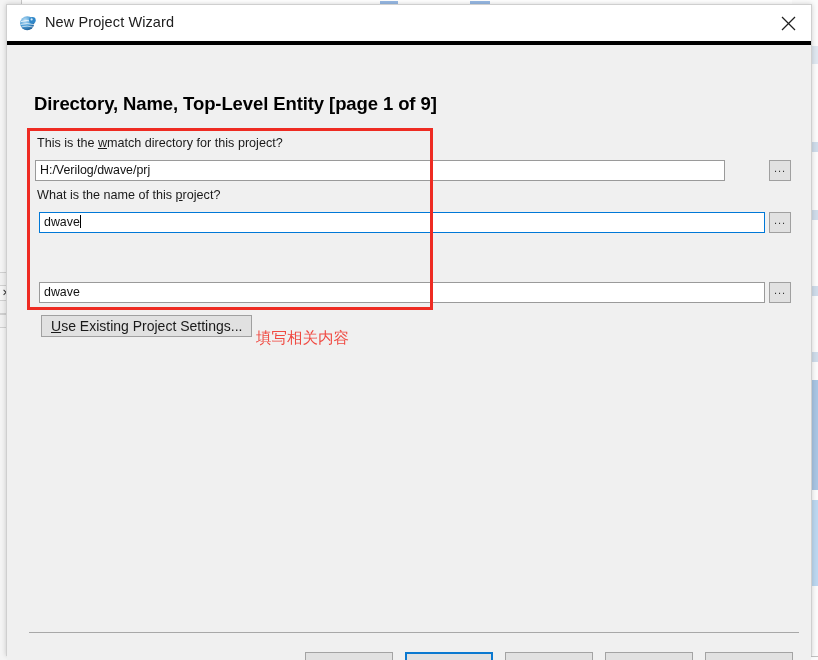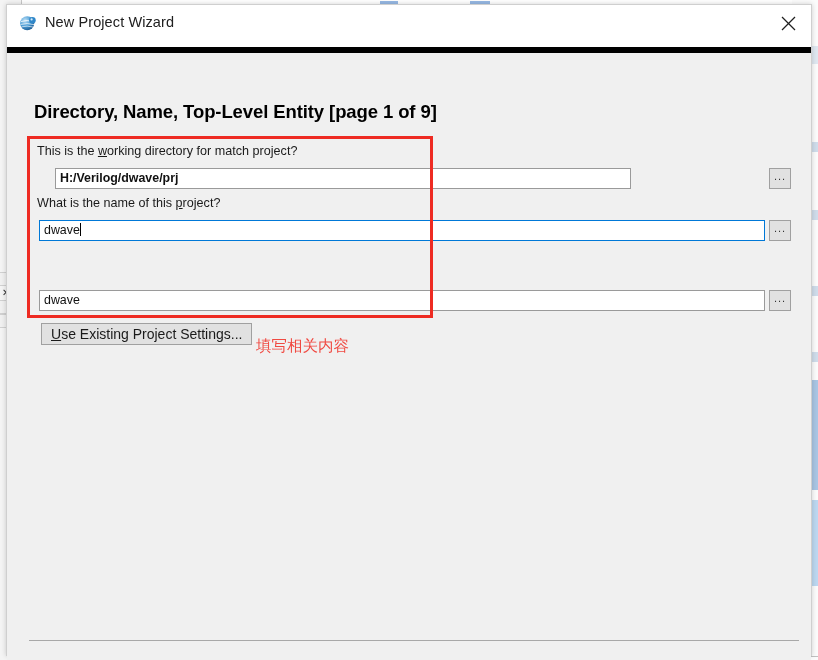--- a/index.html
+++ b/index.html
@@ -75,23 +75,23 @@
   .dialog {
     position: absolute;
     left: 6px; top: 4px;
     width: 806px; height: 652px;
     background: #f0f0f0;
     border: 1px solid #cfcfcf;
     box-shadow: 0 0 5px rgba(0,0,0,.18);
   }
   .titlebar {
     position: relative;
-    height: 48px;
-    background: #ffffff;
-    border-bottom: 6px solid #000000;
+    height: 40px;
+    background: #ffffff;
+    border-bottom: 4px solid #000000;
   }
   .title-icon {
     position: absolute;
     left: 12px; top: 9px;
     width: 18px; height: 18px;
   }
   .title-text {
     position: absolute;
     left: 38px; top: 9px;
     font-size: 14.5px;
@@ -288,22 +288,22 @@
           <line x1="1" y1="1" x2="14" y2="14" stroke="#202020" stroke-width="1.25"></line>
           <line x1="14" y1="1" x2="1" y2="14" stroke="#202020" stroke-width="1.25"></line>
         </svg>
       </div>
     </div>
 
     <div class="dialog-body">
 
       <div class="page-heading">Directory, Name, Top-Level Entity [page 1 of 9]</div>
 
-      <div class="question" style="left:30px; top:90px;"><span>This is the </span><span class="mn">w</span><span>orking directory for match project?</span></div>
-      <div class="field" style="left:48px; top:115px; width:576px;font-weight:bold;">H:/Verilog/dwave/prj</div>
+      <div class="question" style="left:30px; top:90px;"><span>This is the </span><span class="mn">w</span><span>match directory for this project?</span></div>
+      <div class="field" style="left:28px; top:115px; width:690px;">H:/Verilog/dwave/prj</div>
       <div class="browse-btn" style="left:762px; top:115px;">...</div>
 
       <div class="question" style="left:30px; top:142px;"><span>What is the name of this </span><span class="mn">p</span><span>roject?</span></div>
       <div class="field focused" style="left:32px; top:167px; width:726px;"><span>dwave</span><span class="caret"></span></div>
       <div class="browse-btn" style="left:762px; top:167px;">...</div>
 
       <div class="field" style="left:32px; top:237px; width:726px;">dwave</div>
       <div class="browse-btn" style="left:762px; top:237px;">...</div>
 
       <div class="existing-btn"><span class="mn">U</span><span>se Existing Project Settings...</span></div>

